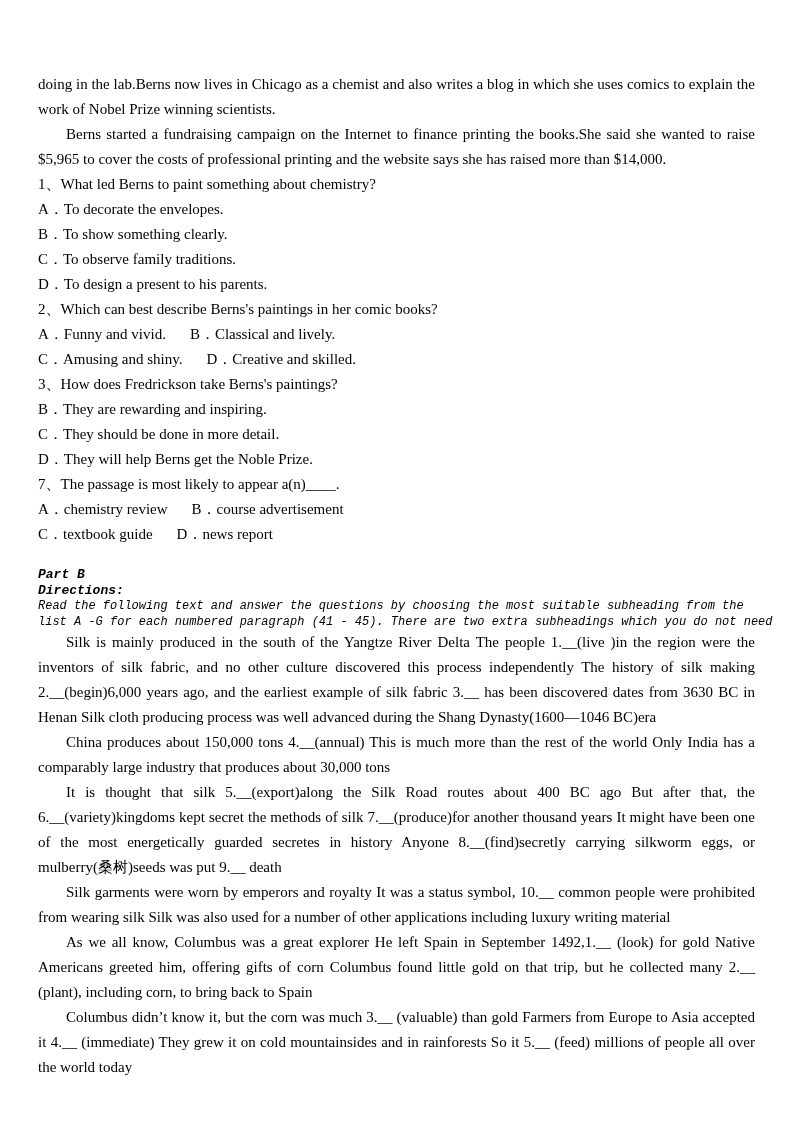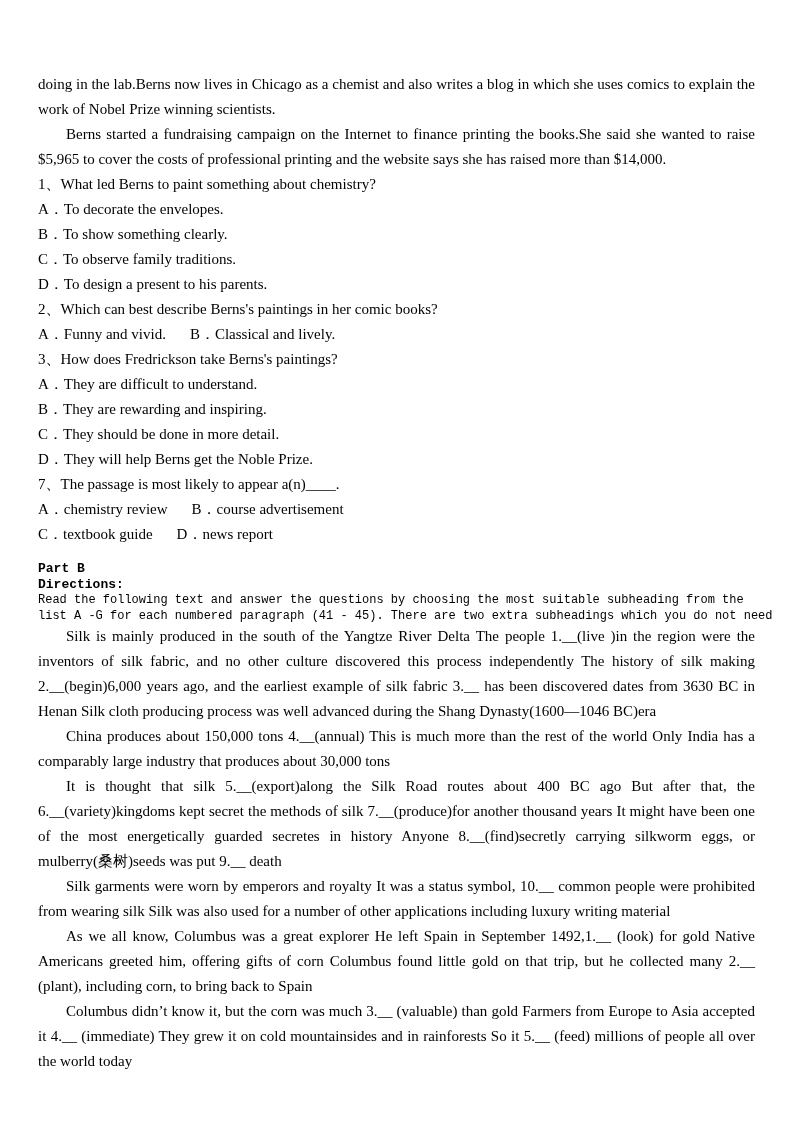--- a/index.html
+++ b/index.html
@@ -19,21 +19,22 @@
   }
   .para {
     text-align: justify;
     margin: 0;
   }
   .para.indent { text-indent: 28px; }
   .qline { line-height: 25px; white-space: nowrap; }
   .opt-pair .opt-a { display: inline-block; margin-right: 24px; text-align: center; }
   .partb {
     font-family: "Liberation Mono", "DejaVu Sans Mono", monospace;
-    margin-top: 14px;
+    margin-top: 20px;
+    font-style: italic;
   }
   .partb-title, .partb-dirlabel {
     font-weight: bold;
     font-size: 13px;
     line-height: 16px;
     white-space: nowrap;
   }
   .dir-line {
     font-size: 12px;
     line-height: 15.5px;
@@ -51,23 +52,25 @@
   <div class="qline">1、What led Berns to paint something about chemistry?</div>
   <div class="qline">A．To decorate the envelopes.</div>
   <div class="qline">B．To show something clearly.</div>
   <div class="qline">C．To observe family traditions.</div>
   <div class="qline">D．To design a present to his parents.</div>
 
   <div class="qline">2、Which can best describe Berns's paintings in her comic books?</div>
   <div class="qline opt-pair">
     <span class="opt-a">A．Funny and vivid.</span><span>B．Classical and lively.</span>
   </div>
+  <div class="qline opt-pair">
+    <span class="opt-a">C．Amusing and shiny.</span><span>D．Creative and skilled.</span>
+  </div>
 
   <div class="qline">3、How does Fredrickson take Berns's paintings?</div>
-  <div class="qline">A．They are difficult to understand.</div>
   <div class="qline">B．They are rewarding and inspiring.</div>
   <div class="qline">C．They should be done in more detail.</div>
   <div class="qline">D．They will help Berns get the Noble Prize.</div>
 
   <div class="qline">7、The passage is most likely to appear a(n)____.</div>
   <div class="qline opt-pair">
     <span class="opt-a">A．chemistry review</span><span>B．course advertisement</span>
   </div>
   <div class="qline opt-pair">
     <span class="opt-a">C．textbook guide</span><span>D．news report</span>

